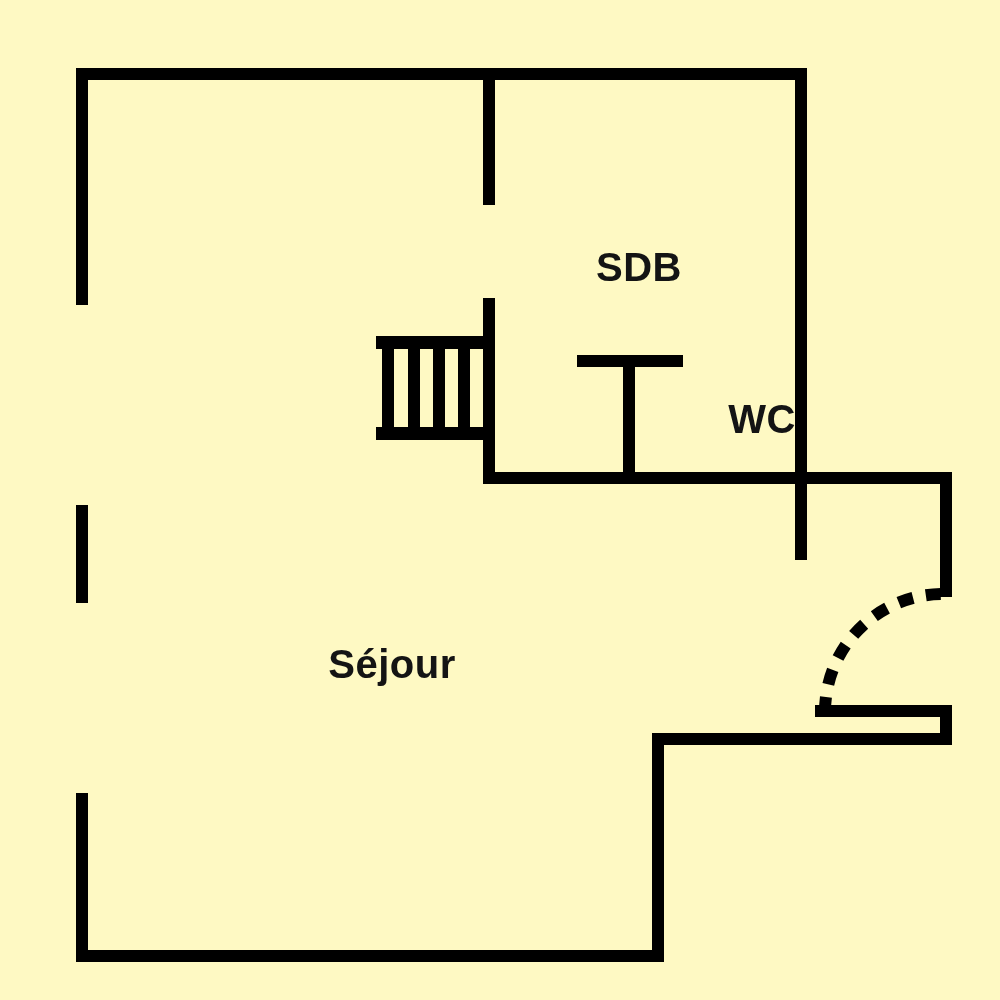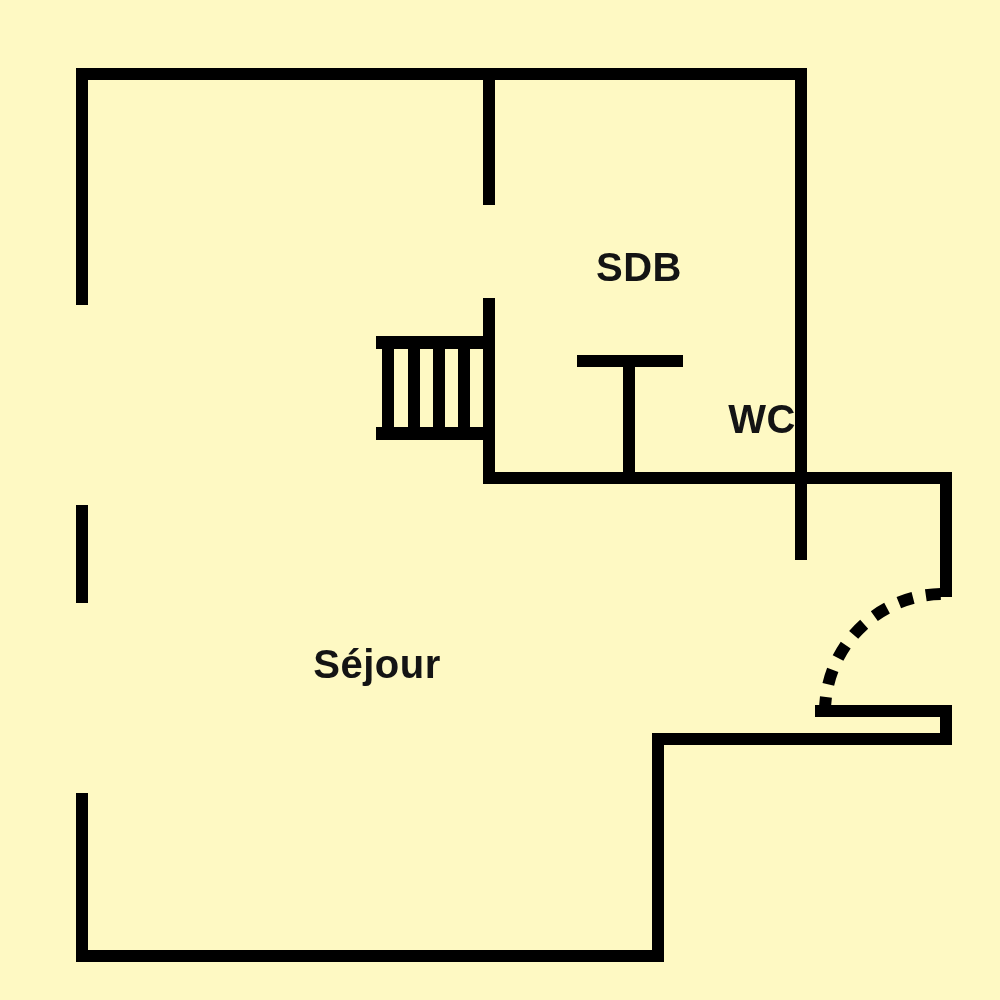--- a/index.html
+++ b/index.html
@@ -58,21 +58,21 @@
     position: absolute;
     left: 805px;
     top: 575px;
     width: 160px;
     height: 160px;
   }
   
   .lbl-sdb     { left: 639px; top: 267px; }
   .lbl-wc      { left: 762px; top: 419px; }
   .lbl-cuisine { left: 648px; top: 530px; }
-  .lbl-sejour  { left: 377px; top: 664px; }
+  .lbl-sejour  { left: 392px; top: 664px; }
 </style>
 </head>
 <body>
 
 <div id="plan">
 
   <div class="wall w-top"></div>
   <div class="wall w-left-upper"></div>
   <div class="wall w-left-middle"></div>
   <div class="wall w-left-lower"></div>

